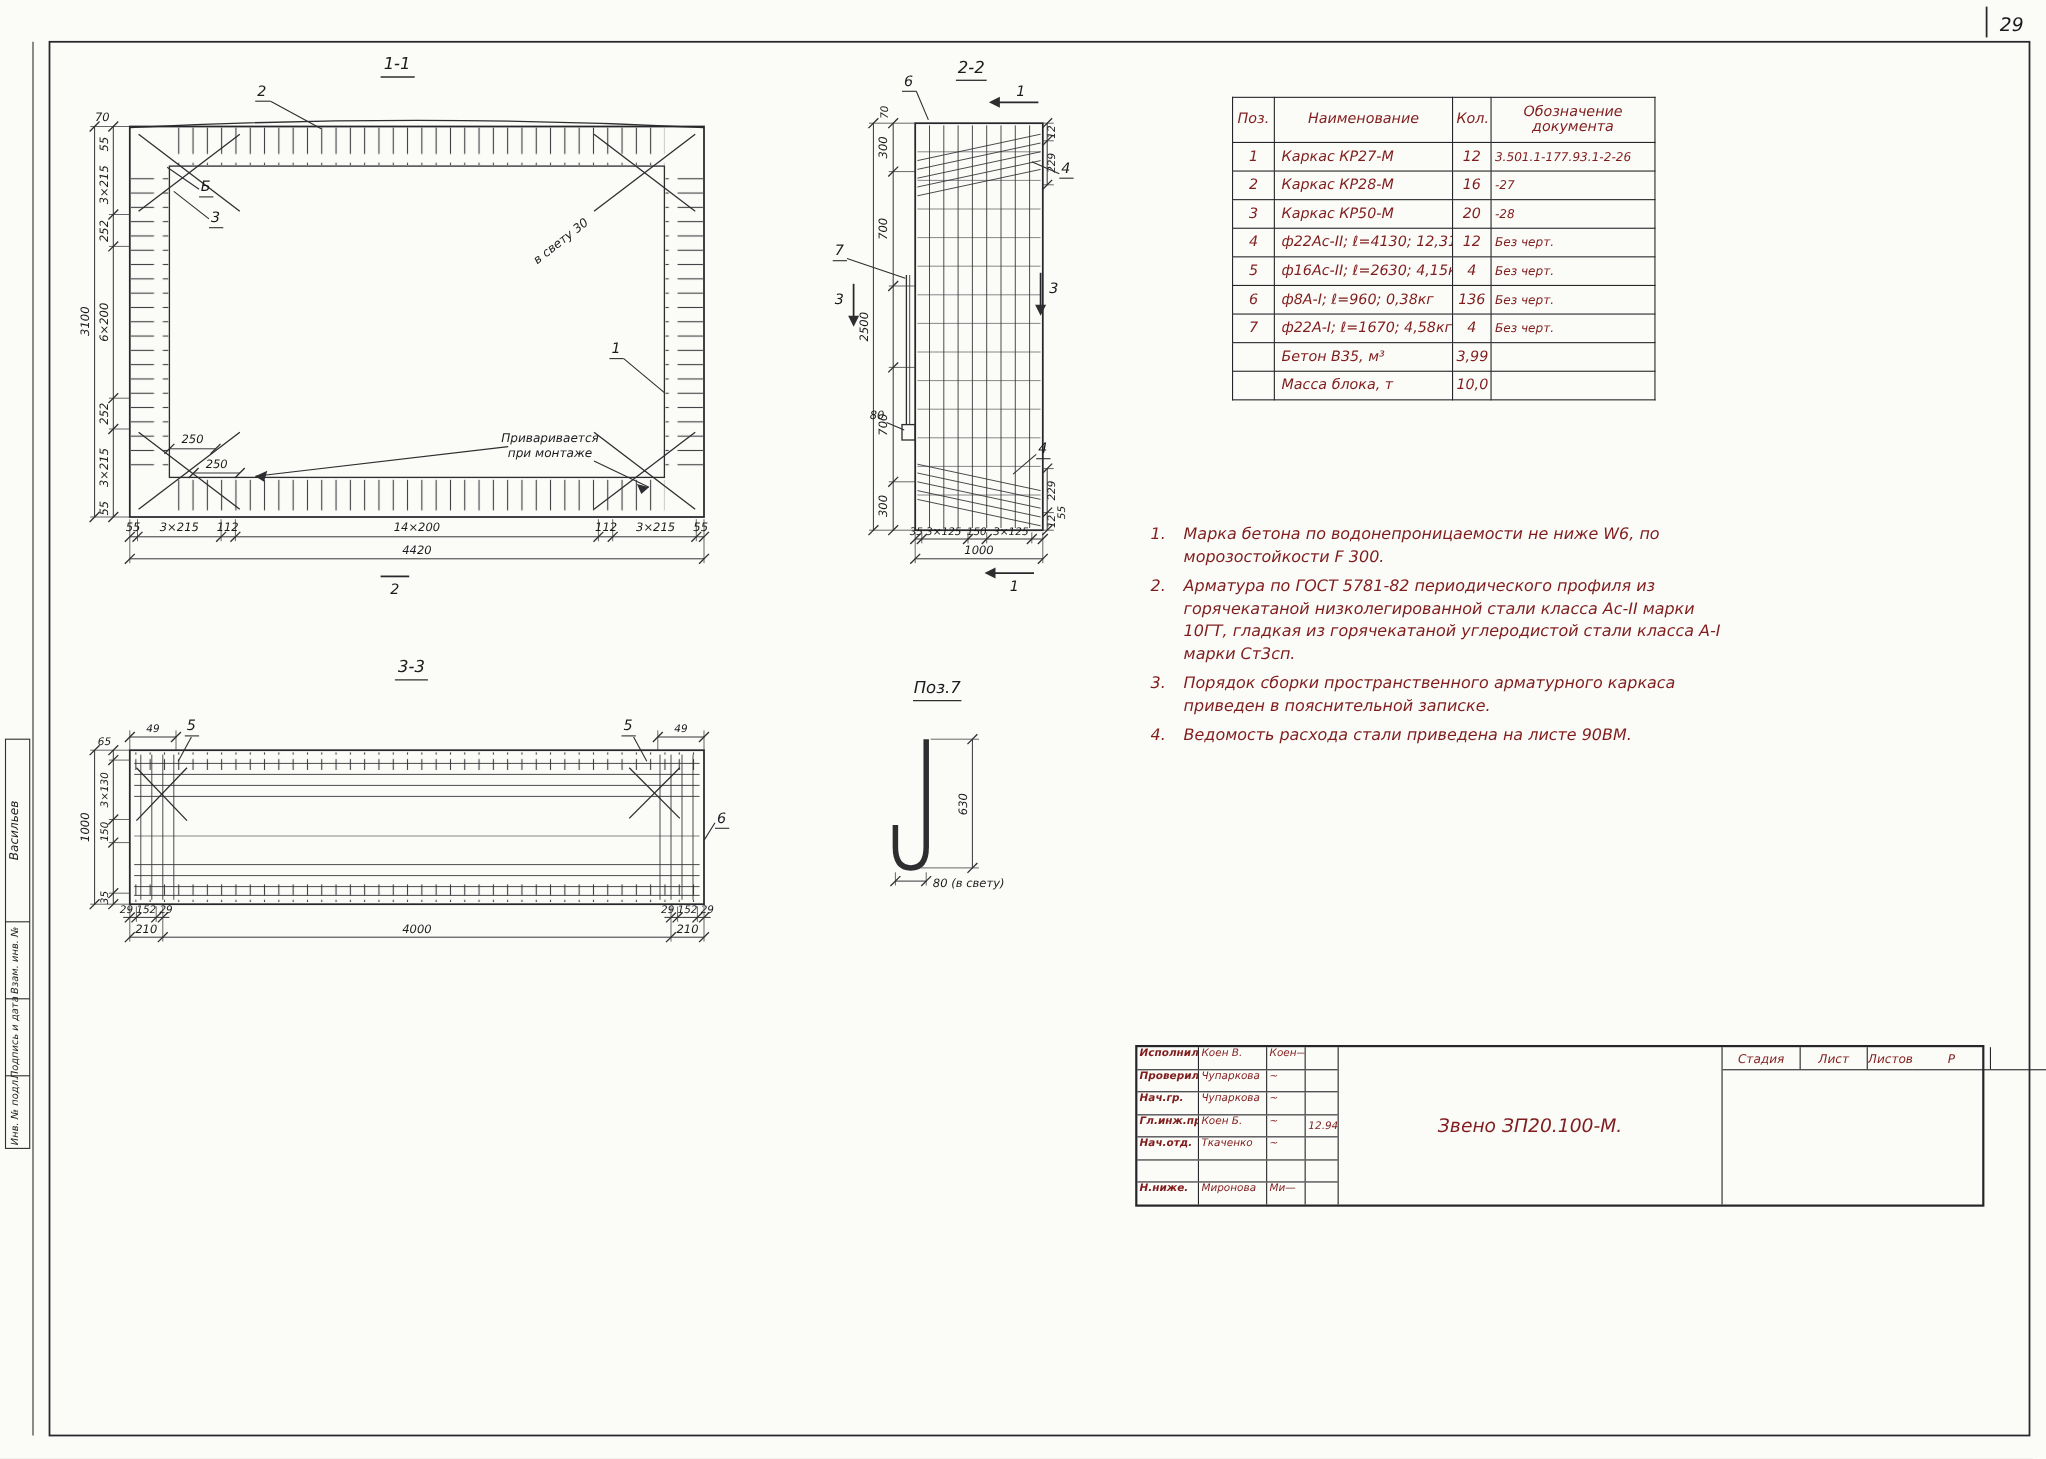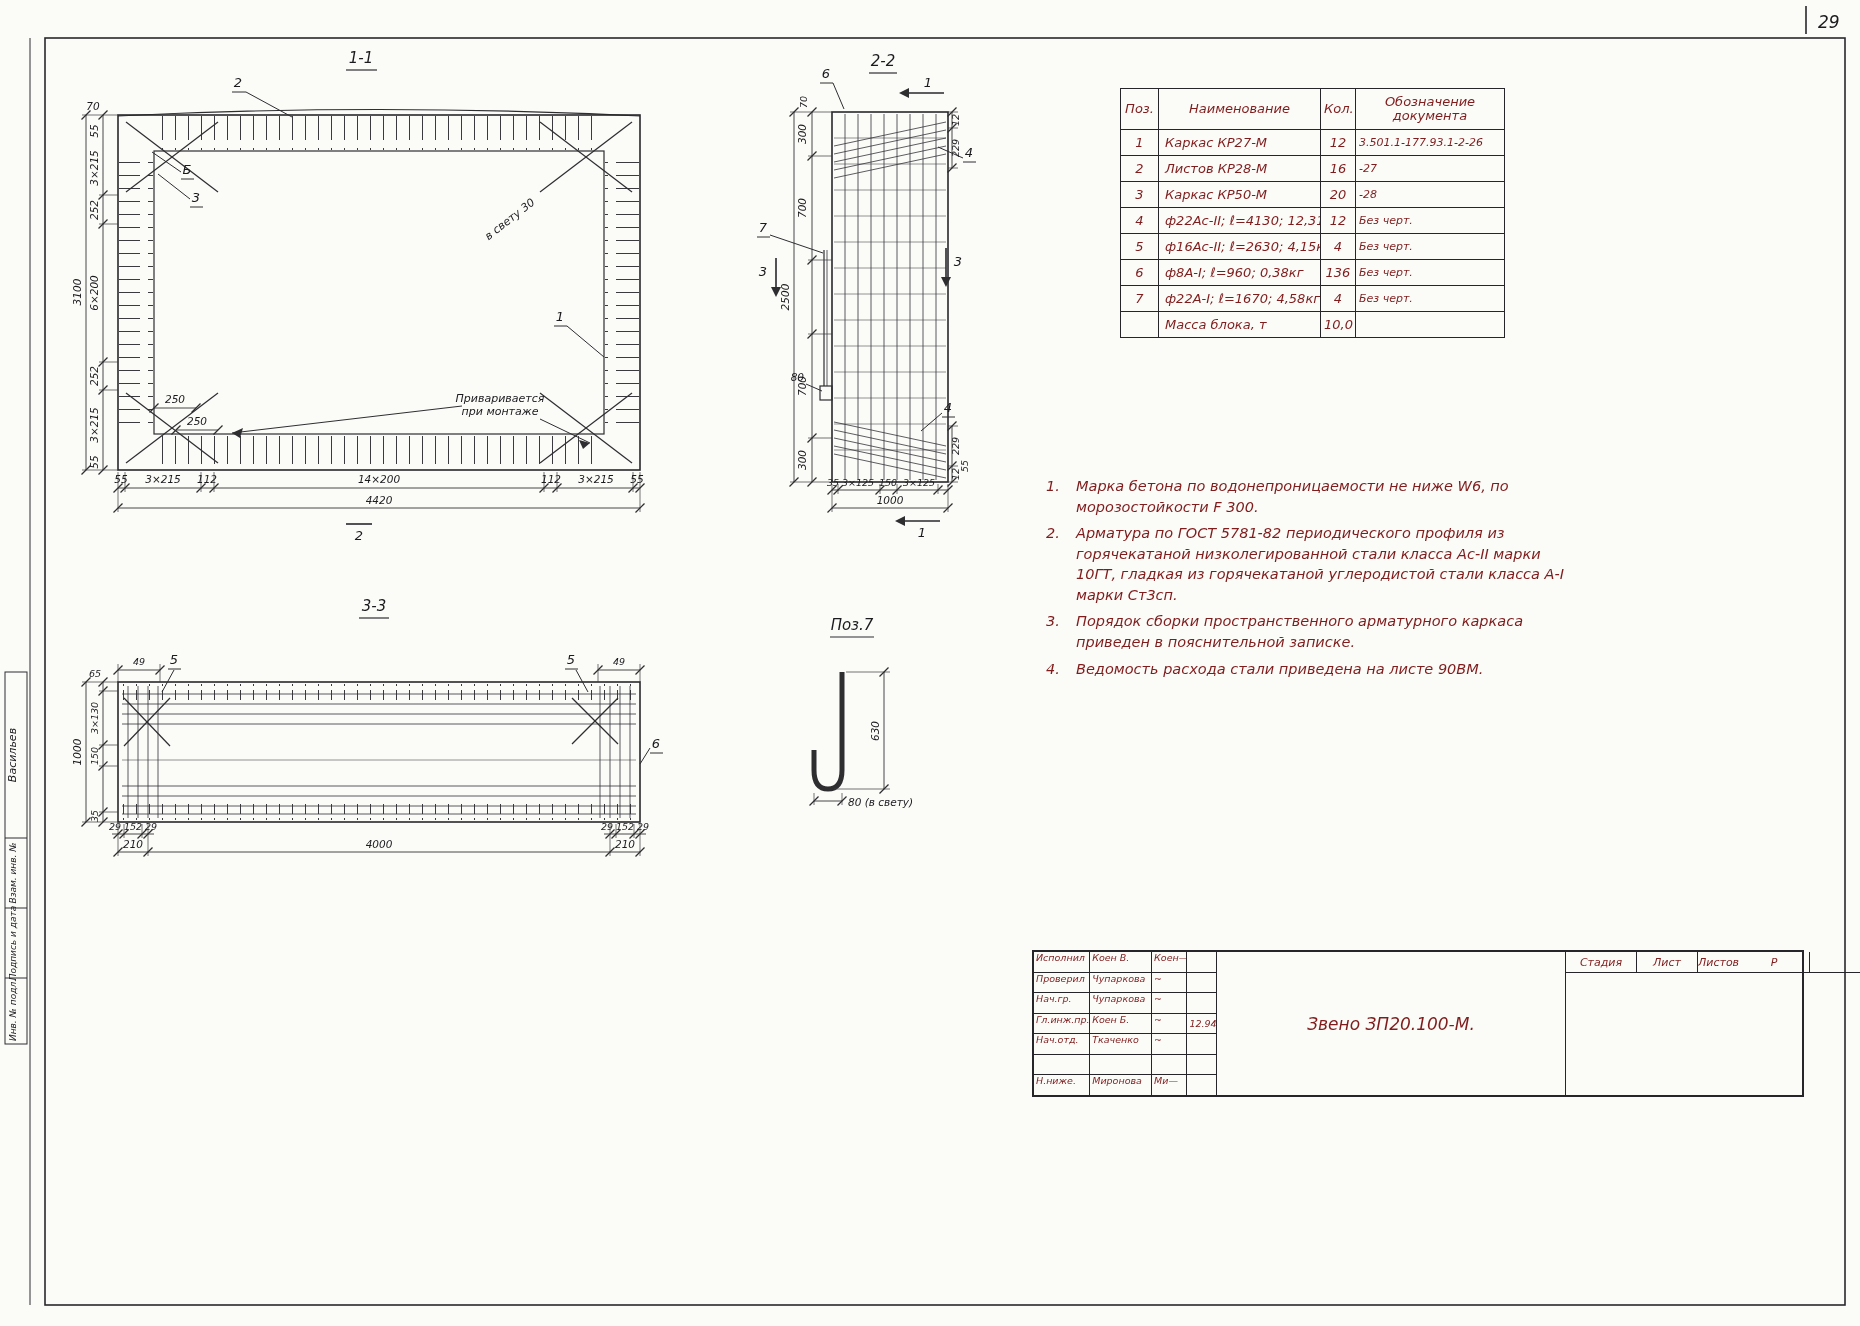--- a/index.html
+++ b/index.html
@@ -38,21 +38,21 @@
   .note{display:flex;margin-bottom:6px;}
   .note .num{width:30px;flex:none;}
   .note .txt{flex:1;}
 
   .tb{position:absolute;left:1032px;top:950px;width:768px;height:143px;
     border:2px solid #26262a;display:flex;font-style:italic;background:#fbfbf8;}
   .tb-left{width:182px;flex:none;display:flex;flex-direction:column;border-right:1.6px solid #26262a;}
   .tb-row{flex:1;display:flex;border-bottom:1px solid #26262a;align-items:center;}
   .tb-row:last-child{border-bottom:none;}
   .tb-row span{display:block;font-size:9.5px;white-space:nowrap;overflow:hidden;}
-  .tb-role{width:56px;border-right:1px solid #26262a;padding-left:2px;align-self:stretch;display:flex;align-items:center;}
+  .tb-role{width:56px;border-right:1px solid #26262a;padding-left:2px;align-self:stretch;display:flex;align-items:center;font-weight:bold;}
   .tb-name{width:62px;border-right:1px solid #26262a;padding-left:2px;align-self:stretch;display:flex;align-items:center;}
   .tb-sign{width:34px;border-right:1px solid #26262a;padding-left:2px;align-self:stretch;display:flex;align-items:center;font-size:9px;}
   .tb-date{width:28px;padding-left:2px;}
   .tb-right{flex:1;display:flex;flex-direction:column;}
   .tb-doc{height:48px;flex:none;border-bottom:1.6px solid #26262a;display:flex;align-items:center;justify-content:center;
     font-size:17px;letter-spacing:1px;}
   .tb-bottom{flex:1;display:flex;}
   .tb-product{width:348px;flex:none;border-right:1.6px solid #26262a;display:flex;align-items:center;justify-content:center;
     font-size:17px;}
   .tb-misc{flex:1;display:flex;flex-direction:row;}
@@ -492,21 +492,21 @@
   </thead>
   <tbody>
     <tr>
           <td class="c0">1</td>
           <td class="c1">Каркас КР27-М</td>
           <td class="c2">12</td>
           <td class="c3">3.501.1-177.93.1-2-26</td>
         </tr>
     <tr>
           <td class="c0">2</td>
-          <td class="c1">Листов КР28-М</td>
+          <td class="c1">Каркас КР28-М</td>
           <td class="c2">16</td>
           <td class="c3">-27</td>
         </tr>
     <tr>
           <td class="c0">3</td>
           <td class="c1">Каркас КР50-М</td>
           <td class="c2">20</td>
           <td class="c3">-28</td>
         </tr>
     <tr>
@@ -525,20 +525,26 @@
           <td class="c0">6</td>
           <td class="c1">ф8А-I; ℓ=960; 0,38кг</td>
           <td class="c2">136</td>
           <td class="c3">Без черт.</td>
         </tr>
     <tr>
           <td class="c0">7</td>
           <td class="c1">ф22А-I; ℓ=1670; 4,58кг</td>
           <td class="c2">4</td>
           <td class="c3">Без черт.</td>
+        </tr>
+    <tr>
+          <td class="c0"></td>
+          <td class="c1">Бетон В35, м³</td>
+          <td class="c2">3,99</td>
+          <td class="c3"></td>
         </tr>
     <tr>
           <td class="c0"></td>
           <td class="c1">Масса блока, т</td>
           <td class="c2">10,0</td>
           <td class="c3"></td>
         </tr>
   </tbody>
 </table>
 

